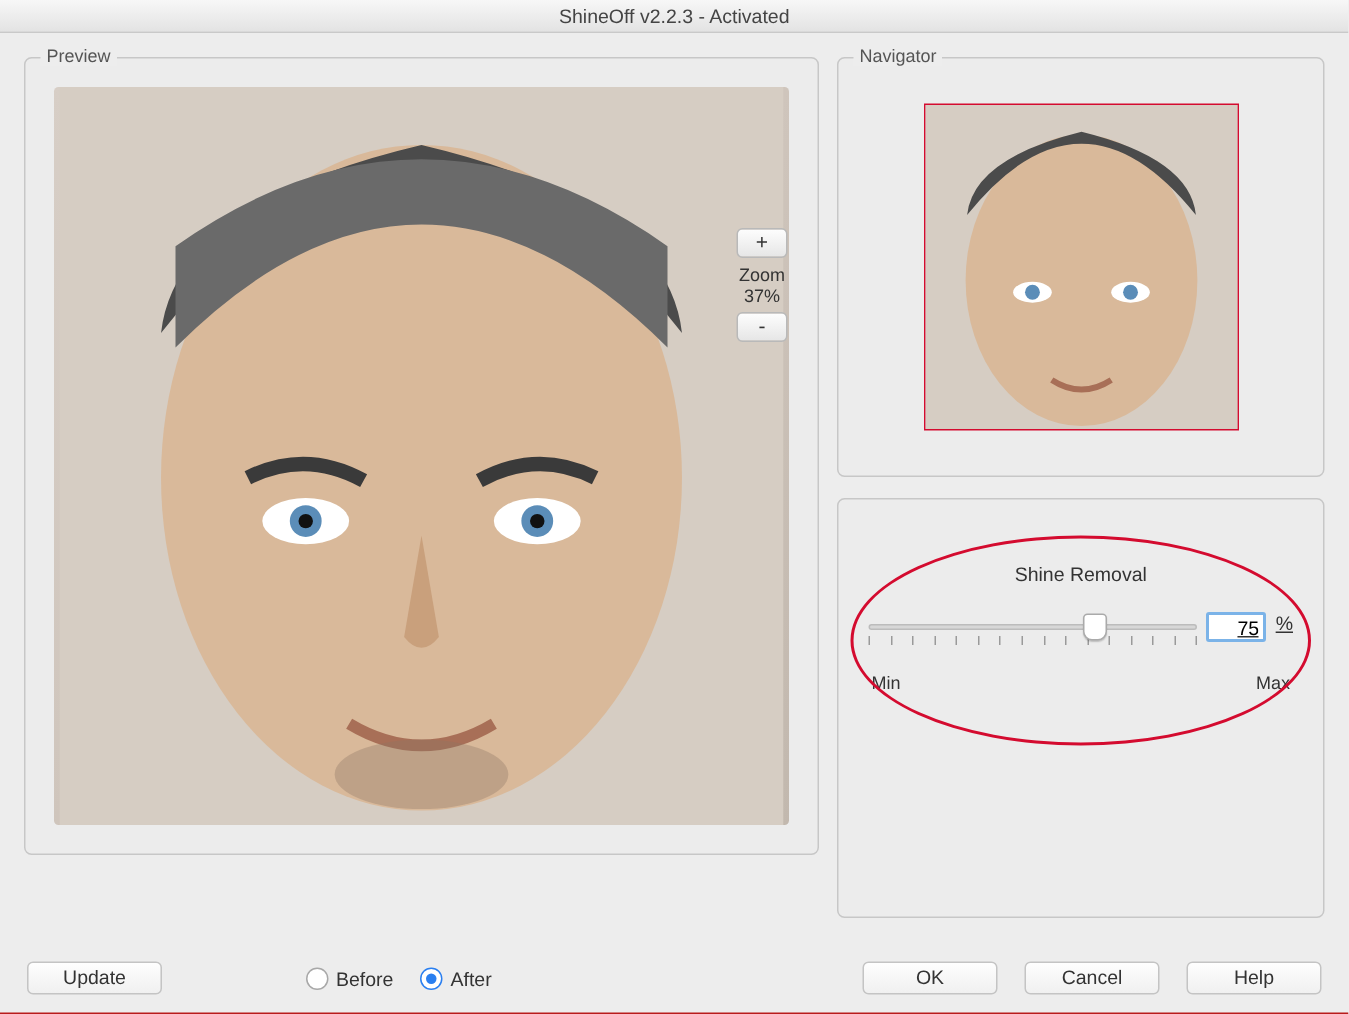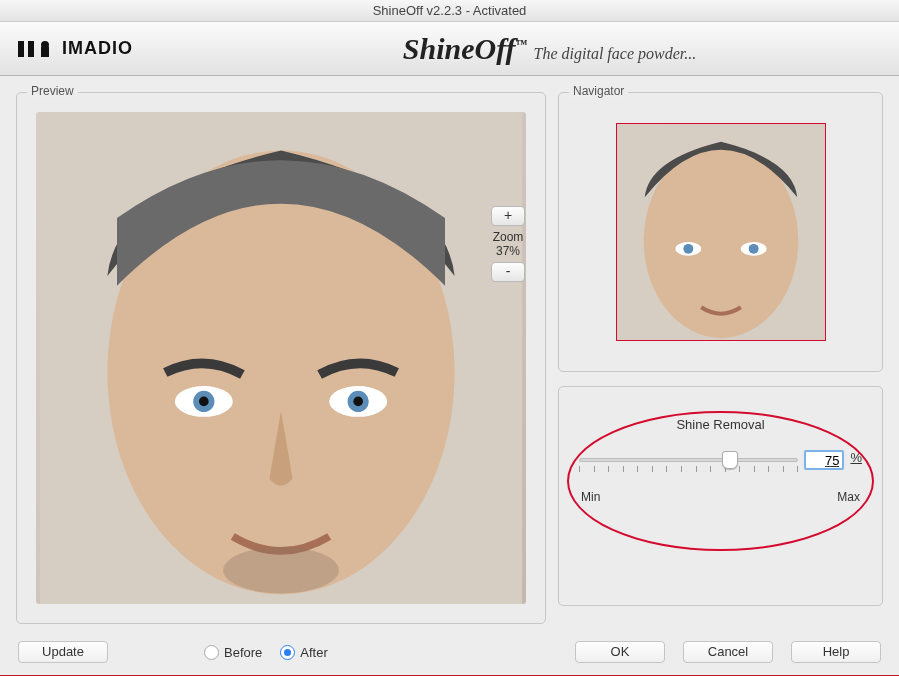--- a/index.html
+++ b/index.html
@@ -133,22 +133,22 @@
     display:flex; align-items:center; justify-content:center;
   }
   .nav-thumb {
     width: 210px; height: 218px;
     border: 1px solid #d40b2f;
     background: linear-gradient(135deg,#d8cfc6,#c0b6ab);
   }
   .nav-thumb svg { width:100%; height:100%; display:block; }
 
   .shine-group {
-    height: 220px;
-    padding: 30px 20px 14px 20px;
+    height: 280px;
+    padding: 42px 20px 14px 20px;
     position: relative;
   }
   .highlight-ellipse {
     position:absolute;
     left: 8px; right: 8px; top: 24px; height: 140px;
     border: 2px solid #d40b2f;
     border-radius: 50%;
     pointer-events:none;
   }
   .shine-title { text-align:center; font-size:13px; margin-bottom:18px; }
@@ -219,36 +219,20 @@
   .footer-right { flex:1; display:flex; gap: 18px; justify-content:flex-start; margin-left: 4px; }
   .footer-right .mac-btn, .footer-left .mac-btn { min-width: 90px; }
 </style>
 </head>
 <body>
 
 <div class="window">
 
   <div class="titlebar">ShineOff v2.2.3 - Activated</div>
 
-  <div class="brandbar">
-    <div class="brand-logo">
-      <svg width="36" height="20" viewBox="0 0 36 20">
-        <rect x="0" y="2" width="6" height="16" fill="#111"></rect>
-        <rect x="10" y="2" width="6" height="16" fill="#111"></rect>
-        <circle cx="27" cy="6" r="4" fill="#111"></circle>
-        <rect x="23" y="8" width="8" height="10" fill="#111"></rect>
-      </svg>
-      <span>IMADIO</span>
-    </div>
-    <div class="brand-product-wrap">
-      <span class="brand-product"><span>ShineOff</span><sup>™</sup></span>
-      <span class="brand-tagline">The digital face powder...</span>
-    </div>
-    <div style="width:60px"></div>
-  </div>
 
   <div class="content">
 
     <div class="left-col">
       <div class="left-wrap">
         <div class="group preview-group">
           <div class="group-label">Preview</div>
           <div class="preview-image">
             <svg viewBox="0 0 500 510">
               <rect width="500" height="510" fill="#d6cdc3"></rect>

